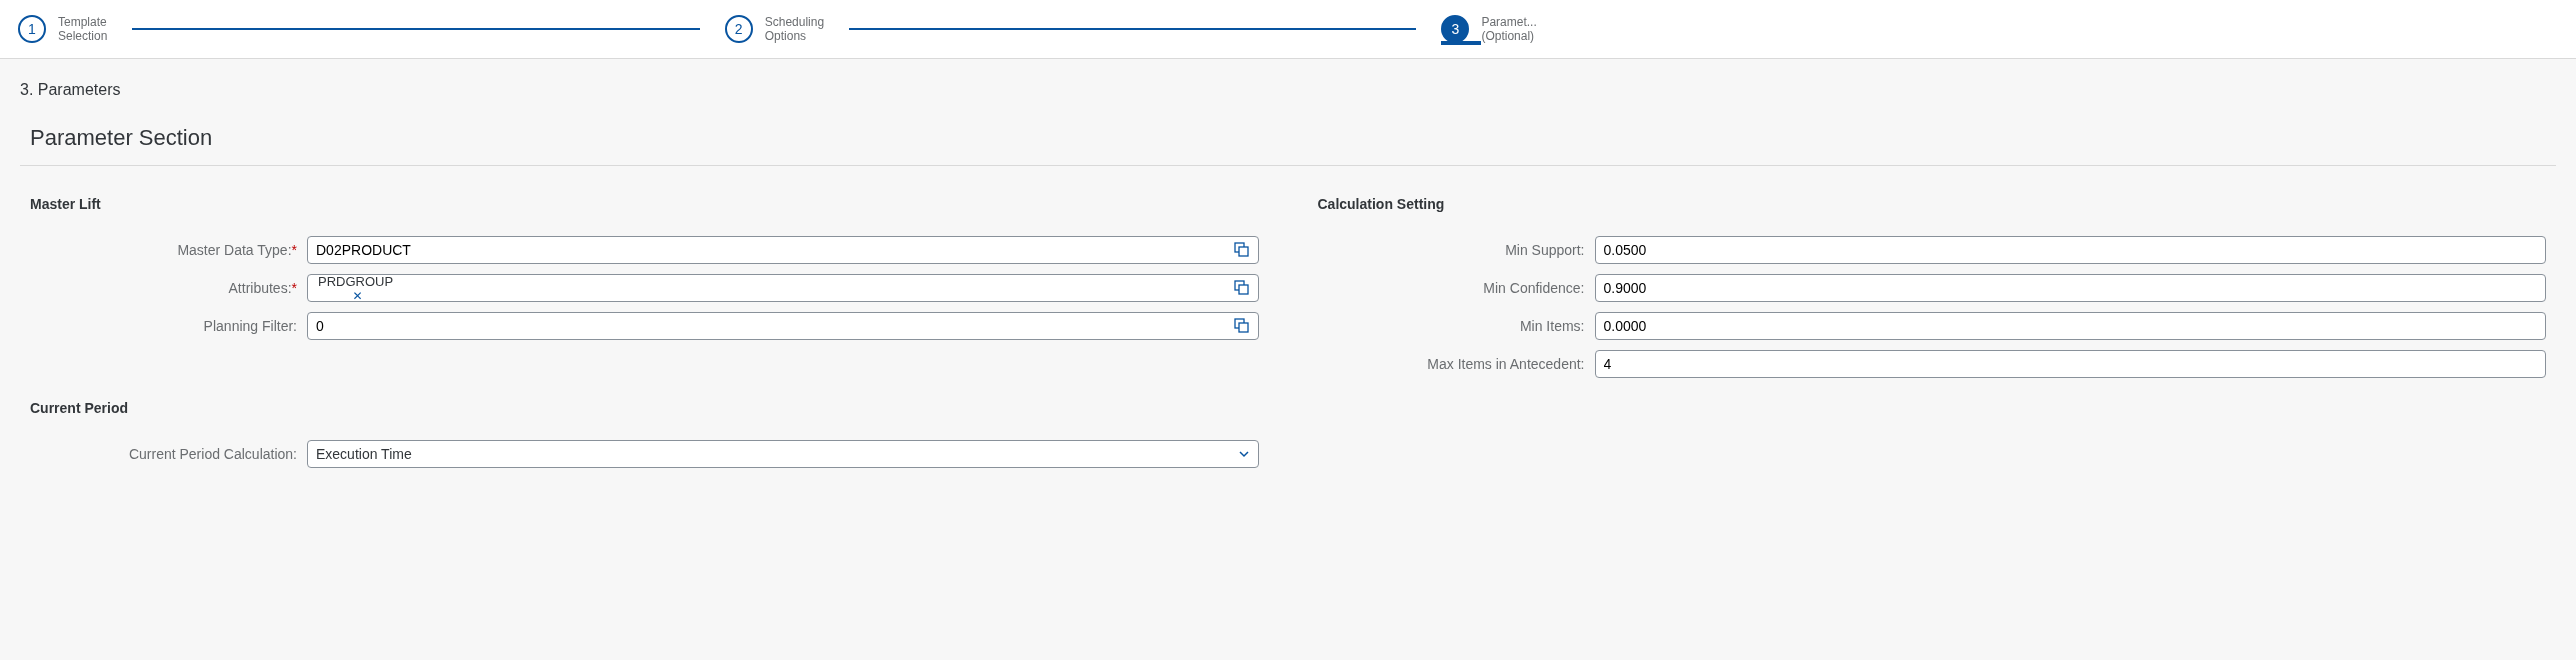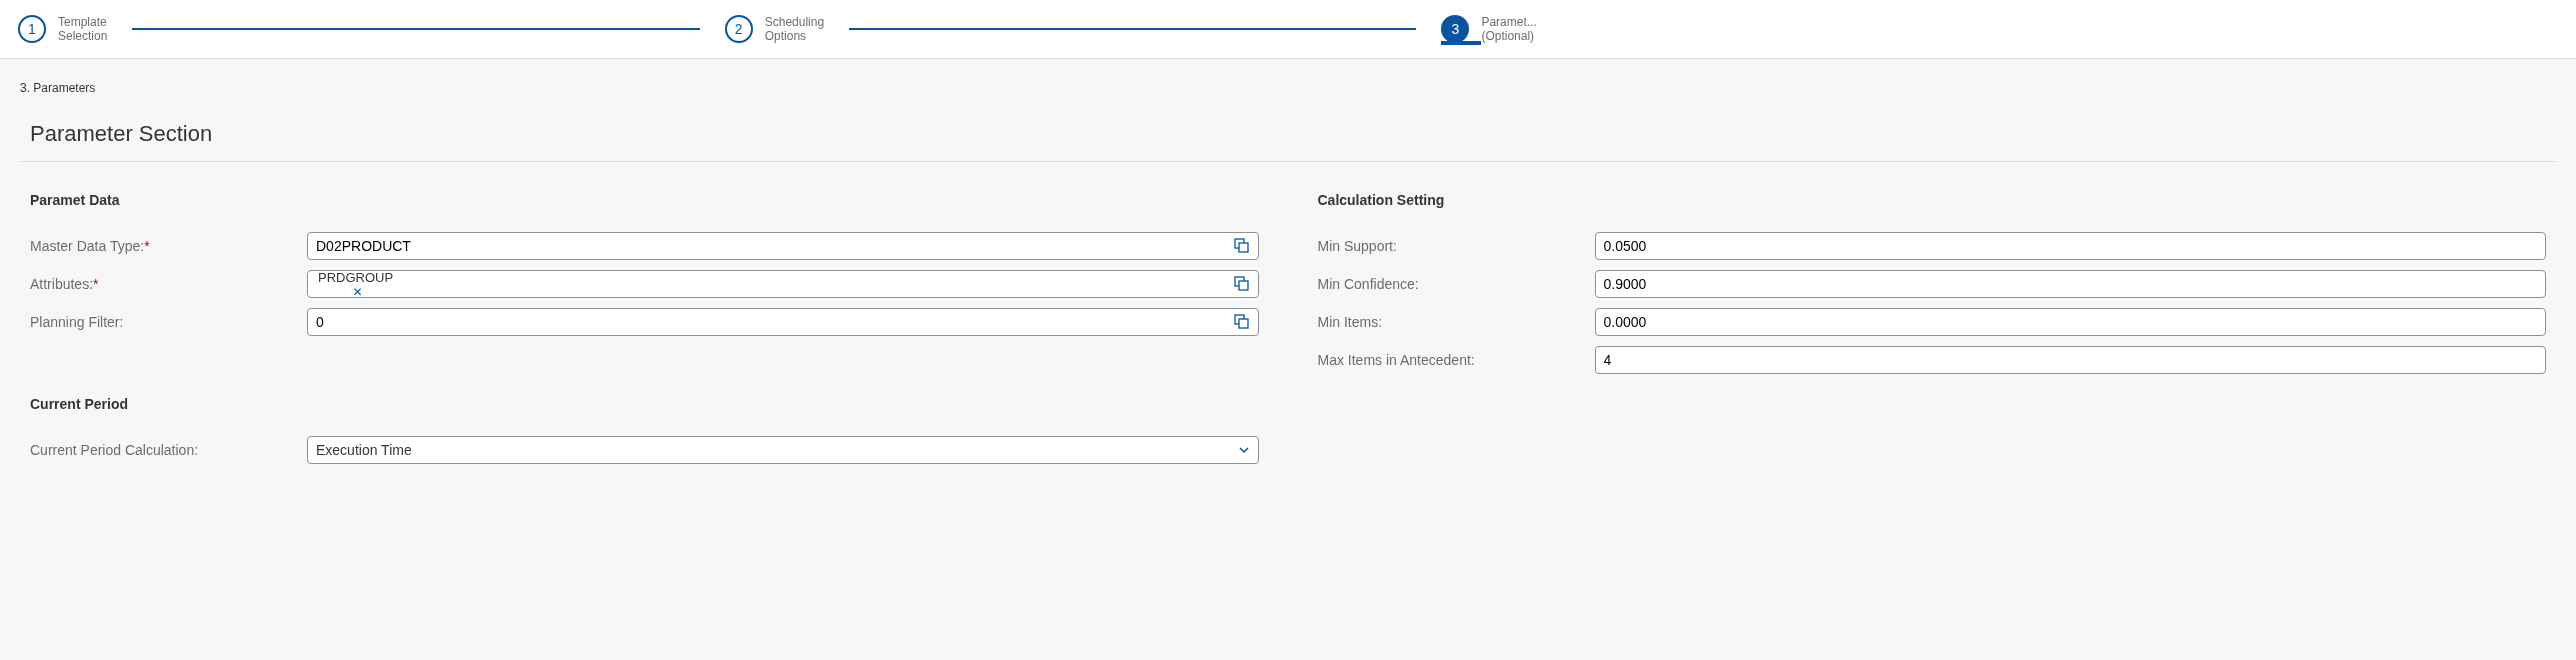--- a/index.html
+++ b/index.html
@@ -54,21 +54,21 @@
     bottom: -2px;
     left: 0;
   }
   .step-wrap { position: relative; display: flex; align-items: center; padding-bottom: 0; }
 
   
   .page {
     padding: 22px 20px 40px 20px;
   }
   .page-title {
-    font-size: 12px;
+    font-size: 16px;
     color: #32363a;
     margin-bottom: 26px;
   }
   .section-title {
     font-size: 22px;
     color: #32363a;
     padding: 0 0 14px 10px;
     border-bottom: 1px solid #d9d9d9;
     margin-bottom: 30px;
   }
@@ -87,21 +87,21 @@
     margin-bottom: 24px;
   }
 
   .form-row {
     display: flex;
     align-items: center;
     margin-bottom: 10px;
   }
   .form-label {
     width: 277px;
-    text-align: left;
+    text-align: right;
     font-size: 14px;
     color: #6a6d70;
     padding-right: 10px;
   }
   .req { color: #b00; }
   .form-field {
     flex: 1;
     display: flex;
     align-items: flex-end;
   }
@@ -190,21 +190,21 @@
 
 <div class="page">
   <div class="page-title">3. Parameters</div>
 
   <div class="section-title">Parameter Section</div>
 
   <div class="columns">
 
     <div class="col">
 
-      <div class="group-title">Paramet Data</div>
+      <div class="group-title">Master Lift</div>
 
       <div class="form-row">
         <div class="form-label">
           <span>Master Data Type:</span><span class="req">*</span>
         </div>
         <div class="form-field">
           <div class="input">
             <input type="text" value="D02PRODUCT" style="">
             <span class="vh-icon">
               <svg viewBox="0 0 16 16" width="16" height="16">

